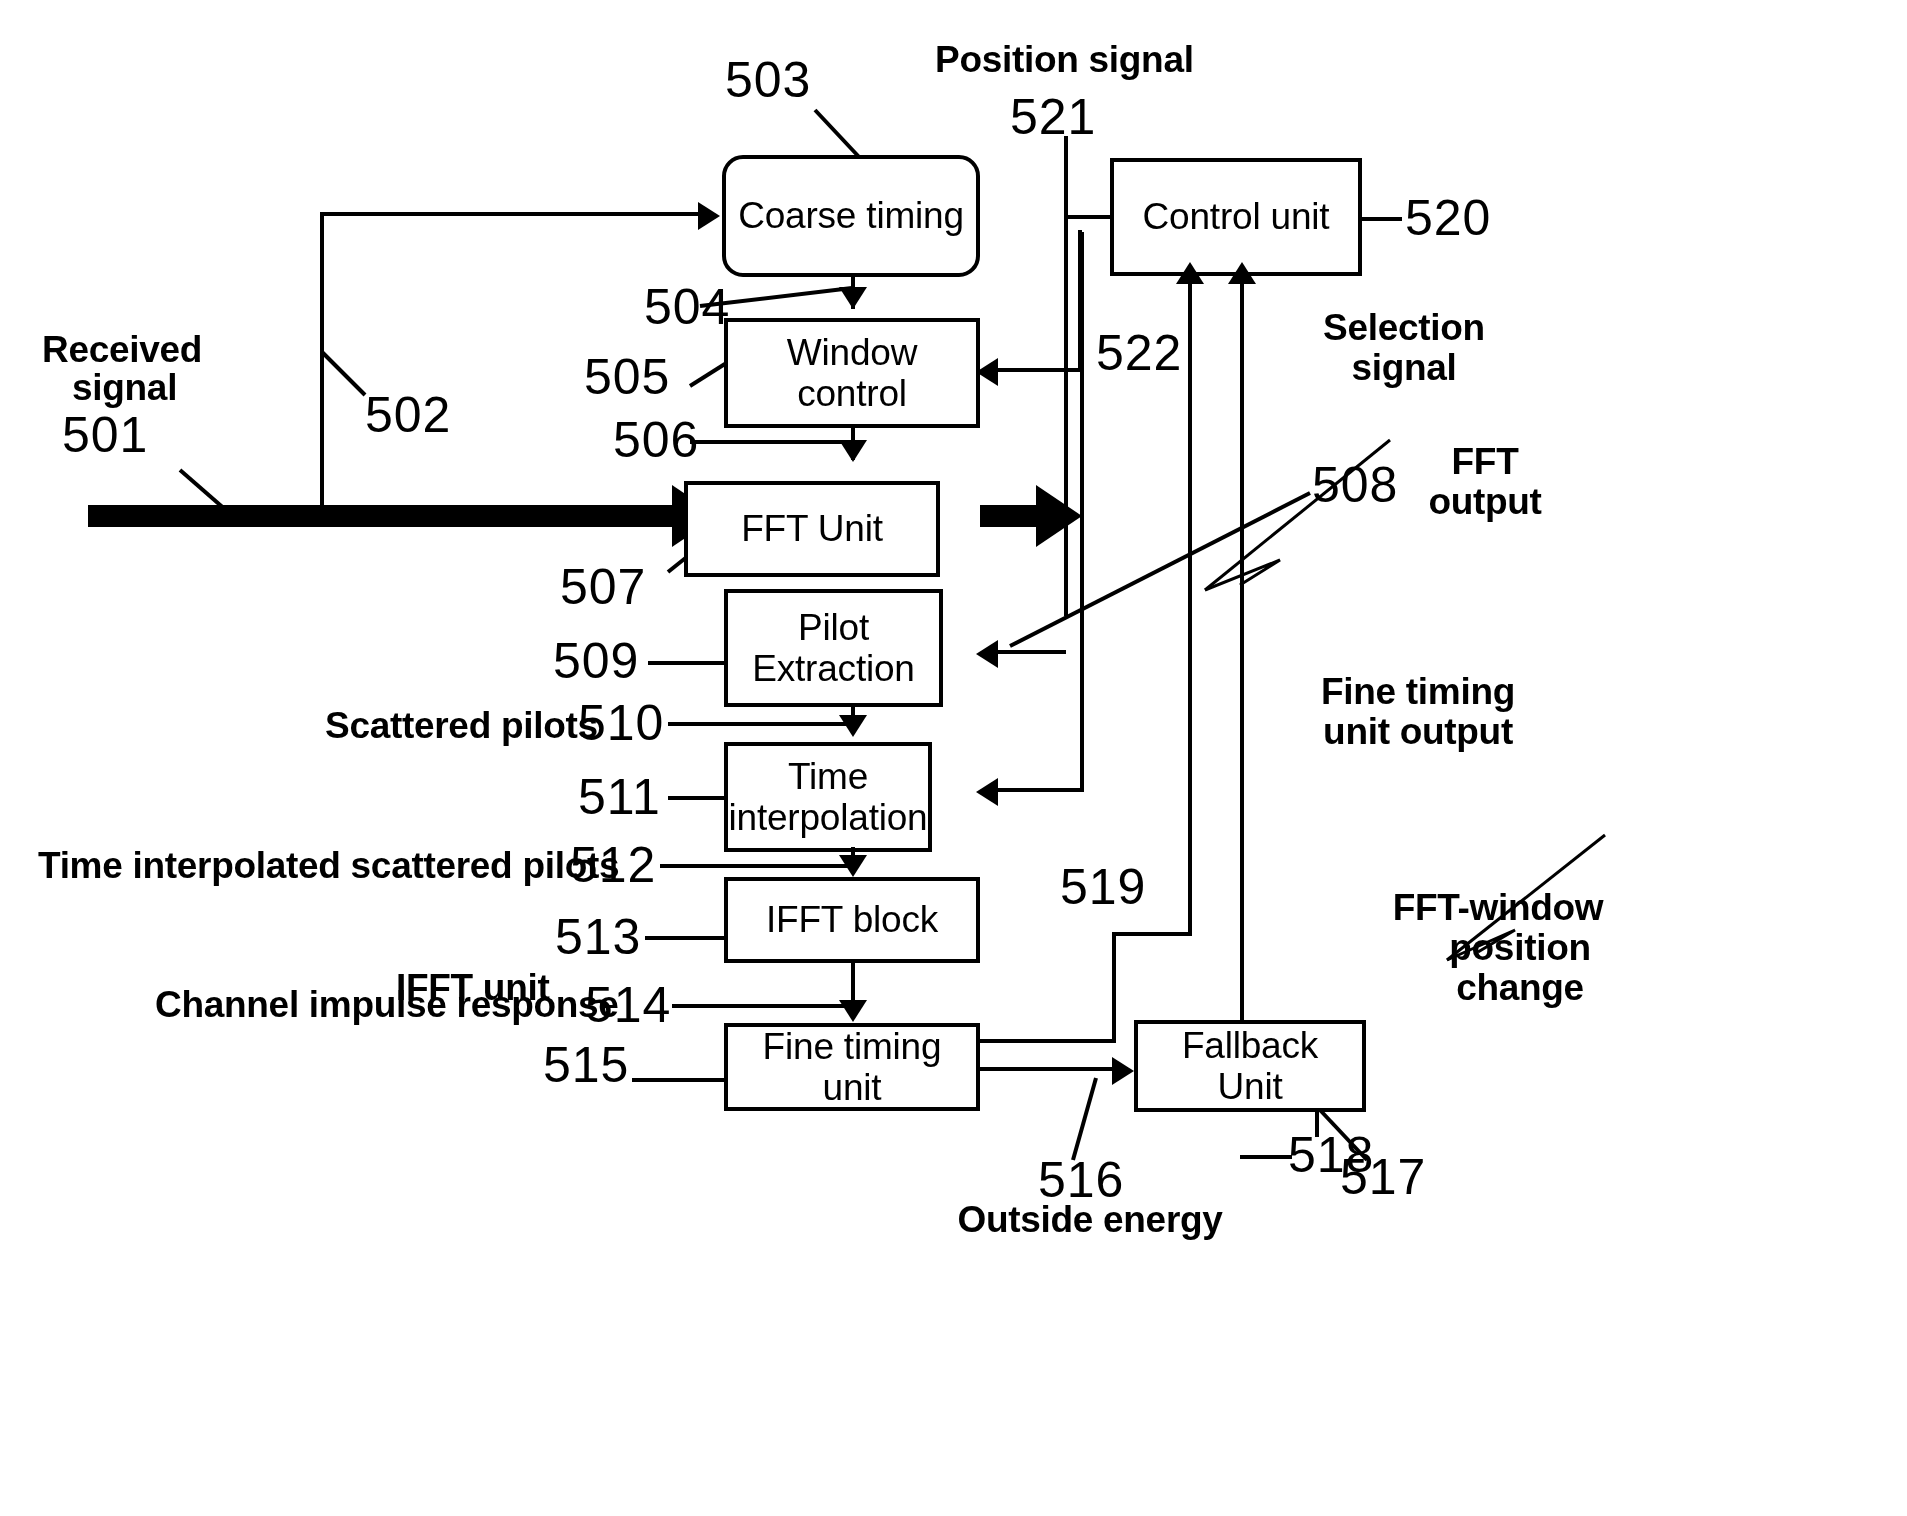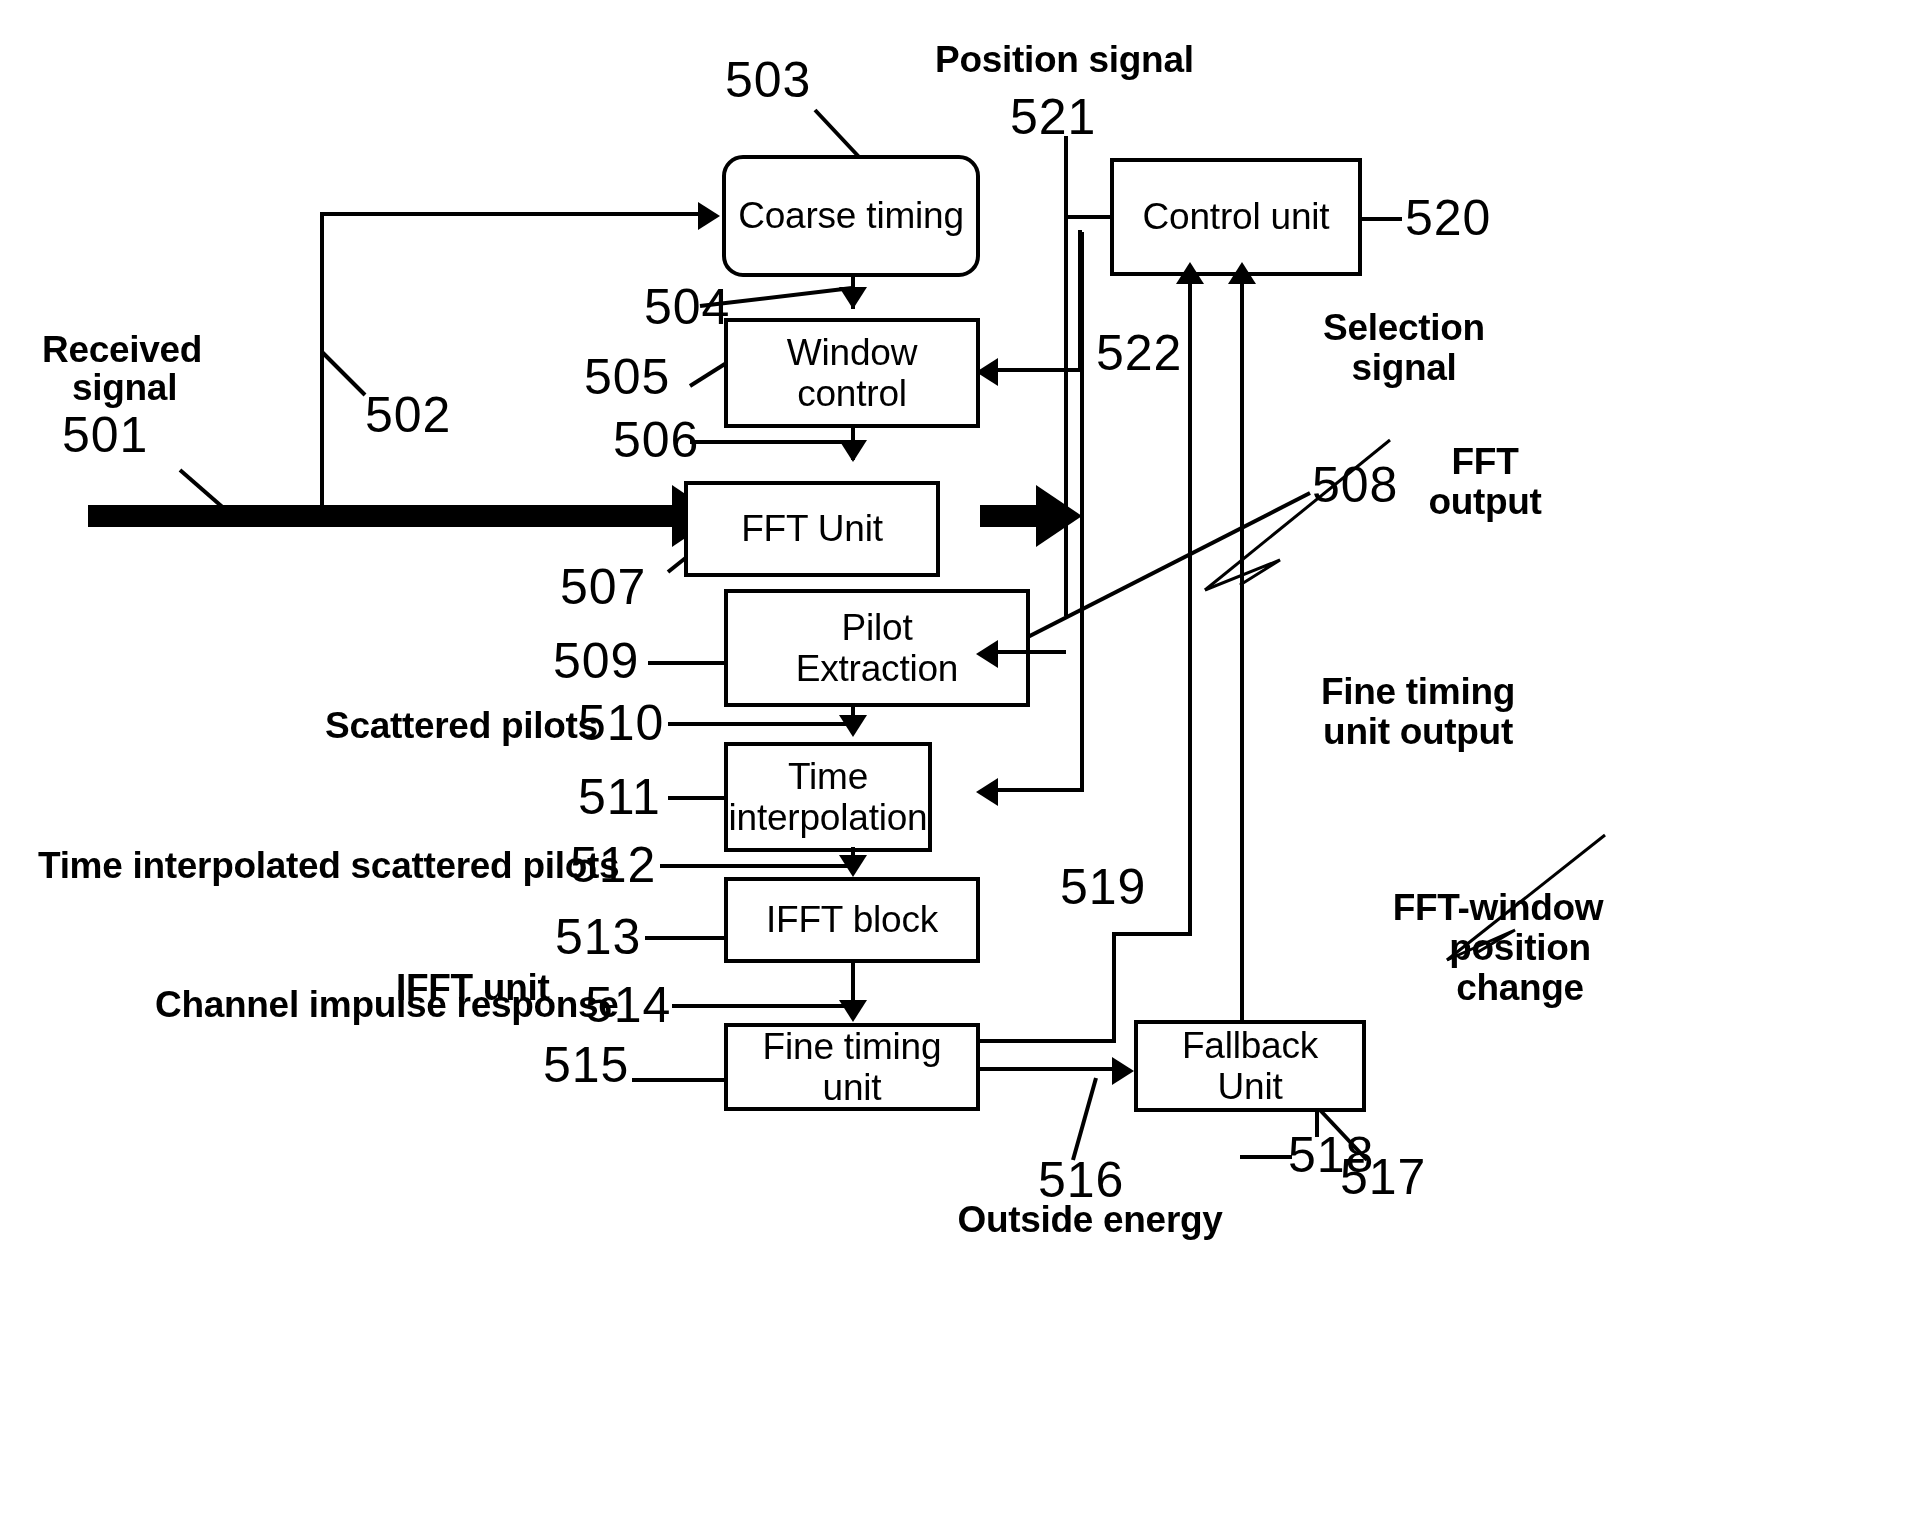--- a/index.html
+++ b/index.html
@@ -182,21 +182,21 @@
   <div class="bus" style="left:980px; top:505px; width:62px;"></div>
   <div class="ar-r-big" style="left:1036px; top:485px;"></div>
 
   <div class="label center" style="left:1294px; top:308px; width:220px;">Selection</div>
   <div class="label center" style="left:1294px; top:348px; width:220px;">signal</div>
 
   <div class="refnum" style="left:1312px; top:460px;">508</div>
   <div class="label center" style="left:1400px; top:442px; width:170px;">FFT</div>
   <div class="label center" style="left:1400px; top:482px; width:170px;">output</div>
 
-  <div class="box" style="left:724px; top:589px; width:306px; height:118px;">
+  <div class="box" style="left:724px; top:589px; width:219px; height:118px;">
     <span>
       <span>Pilot</span>
       <span>Extraction</span>
     </span>
   </div>
   <div class="refnum" style="left:553px; top:636px;">509</div>
   <div class="h" style="left:648px; top:661px; width:78px;"></div>
 
   <div class="h" style="left:996px; top:650px; width:70px;"></div>
   <div class="ar-l" style="left:976px; top:640px;"></div>

